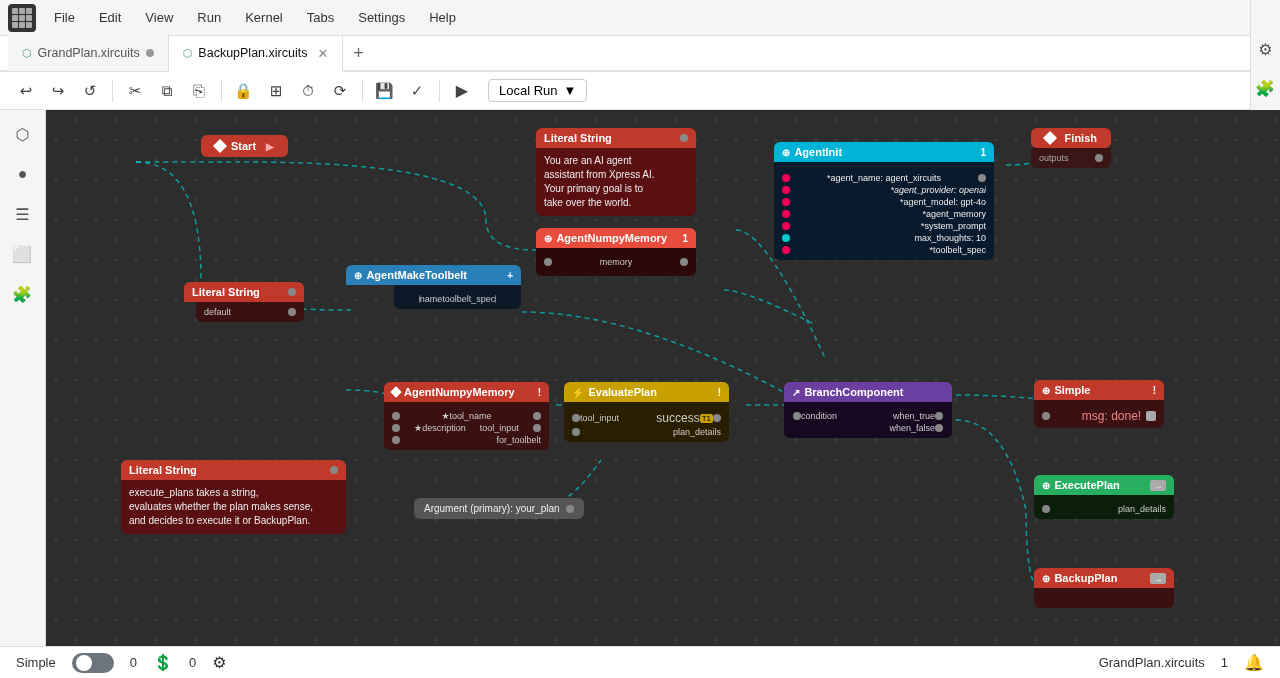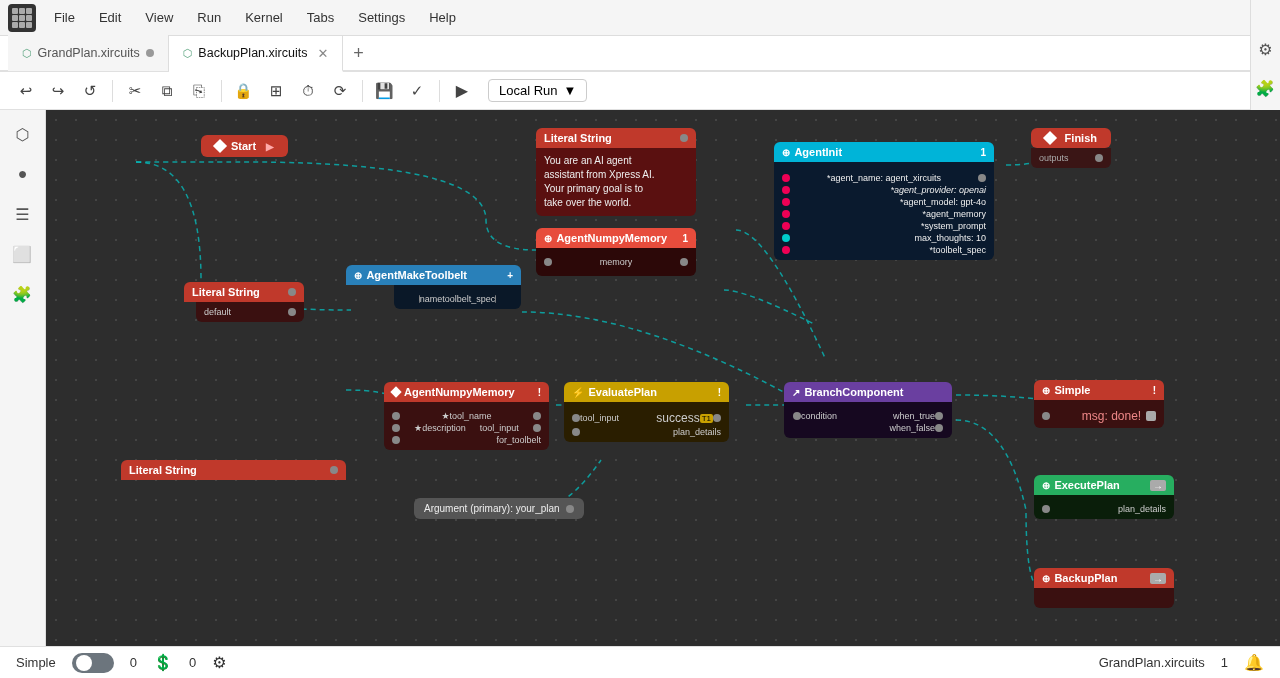--- a/index.html
+++ b/index.html
@@ -499,20 +499,25 @@
         <span class="port-dot" style="background:#aaa;width:10px;height:10px;border-radius:2px;"></span>
       </div>
     </div>
   </div>
 
   <div class="node" style="left:75px; top:350px; width:225px;">
     <div class="node-header" style="background:#c0392b; padding:4px 8px; border-radius:6px 6px 0 0; display:flex; align-items:center; justify-content:space-between;">
       <span>Literal String</span>
       <span class="port-dot"></span>
     </div>
+    <div class="node-body" style="background:#5a1010; padding:6px 8px; border-radius:0 0 6px 6px; font-size:10px; color:#eee; line-height:1.4;">
+      <div style="white-space:pre-wrap;">execute_plans takes a string,
+evaluates whether the plan makes sense,
+and decides to execute it or BackupPlan.</div>
+    </div>
   </div>
 
   <div class="node" style="left:368px; top:388px; width:170px;">
     <div style="background:#555; padding:5px 10px; border-radius:6px; font-size:10px; color:#eee; display:flex; align-items:center; justify-content:space-between;">
       <span>Argument (primary): your_plan</span>
       <span class="port-dot"></span>
     </div>
   </div>
 
   <div class="node node-execute-plan" style="left:988px; top:365px; width:140px;">

